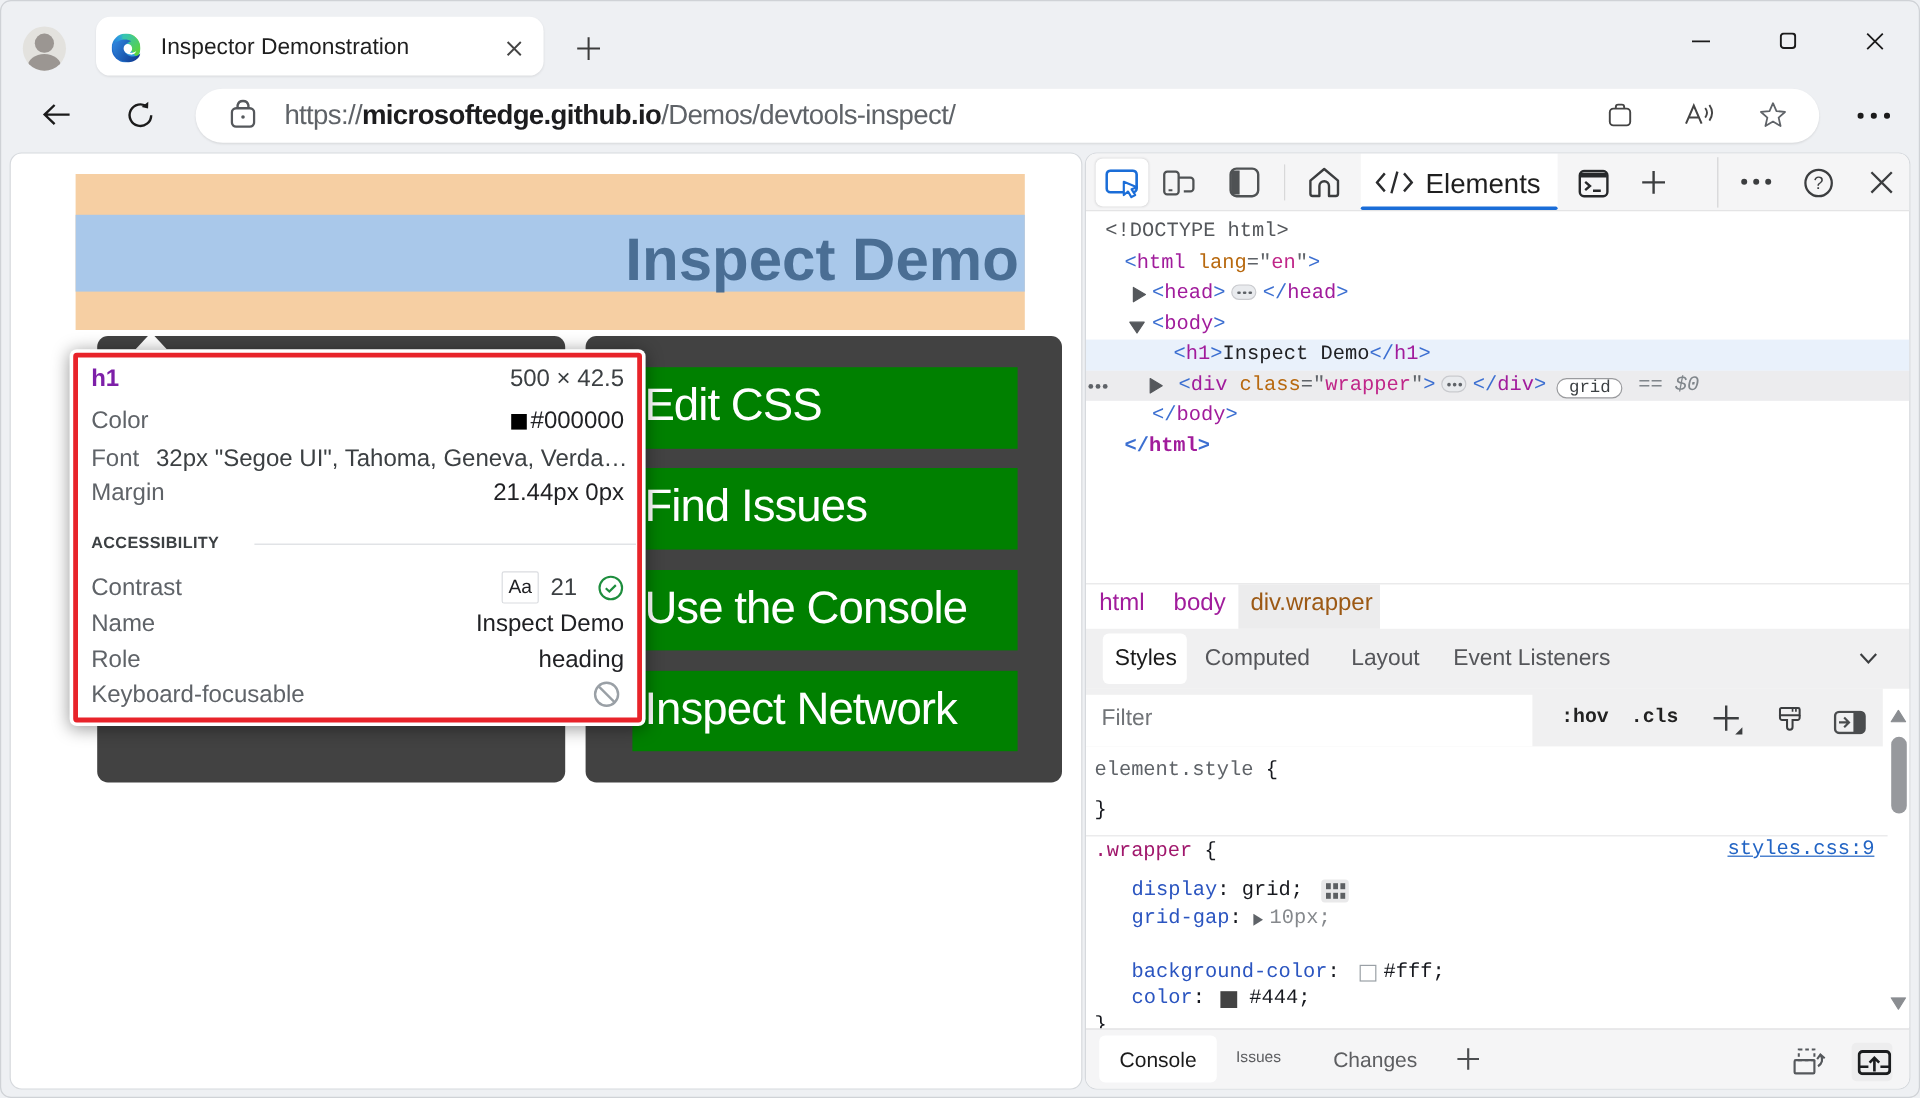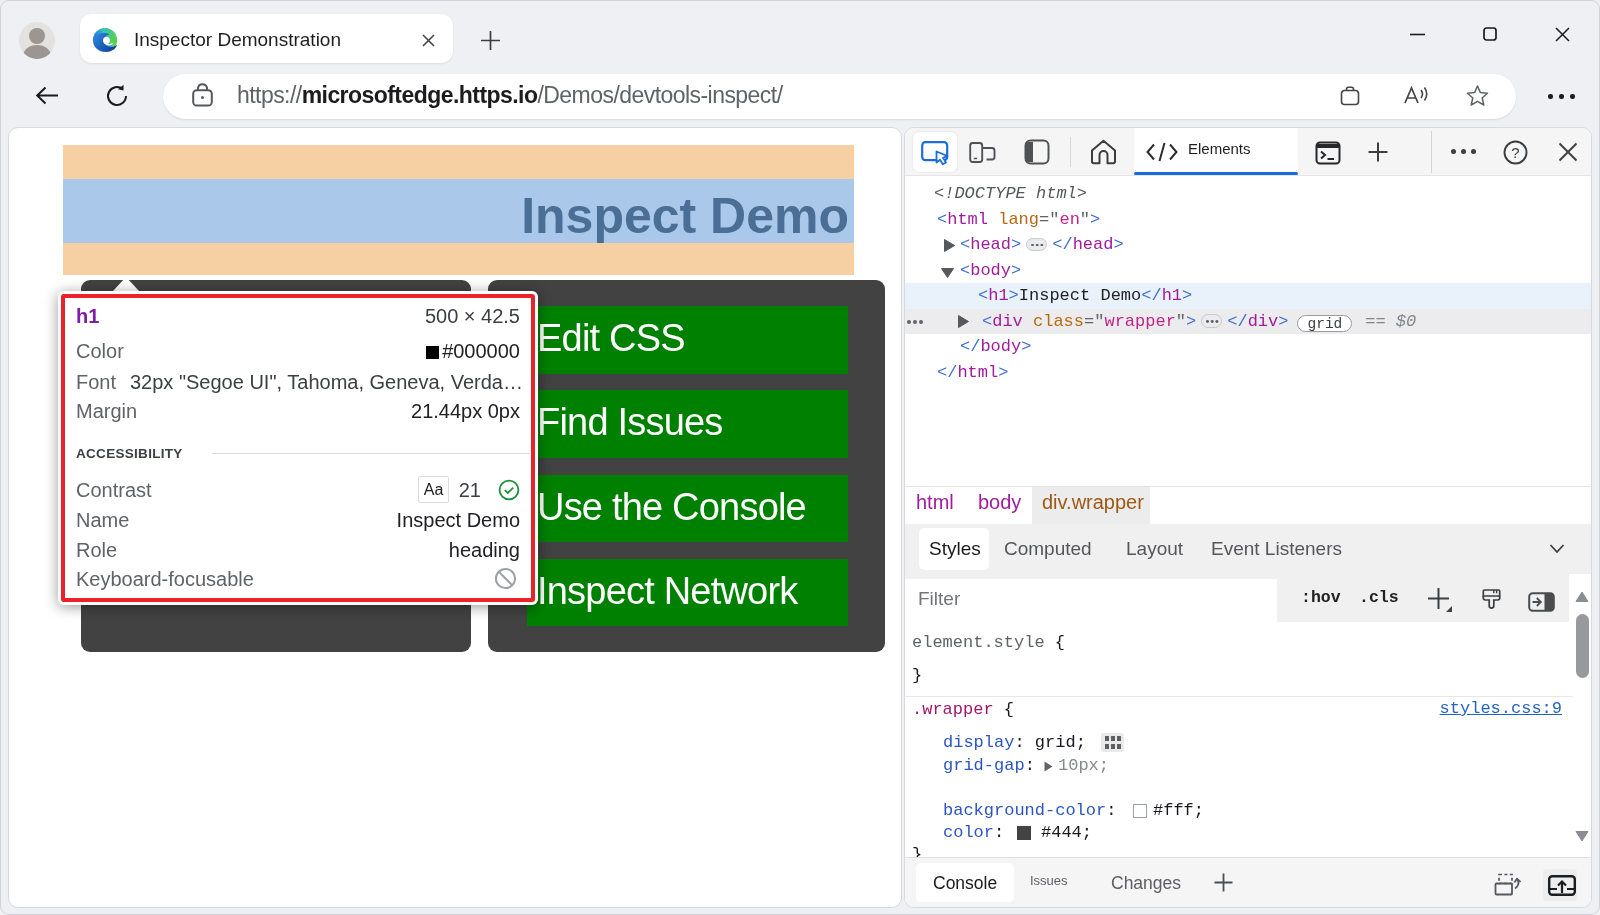--- a/index.html
+++ b/index.html
@@ -77,21 +77,21 @@
 <svg class="abs" style="left:105px;top:84px" width="24" height="24" viewBox="0 0 24 24">
     <path d="M21 12 a9 9 0 1 1 -3.2-6.9" fill="none" stroke="#1b1b1b" stroke-width="2"></path>
     <path d="M18.6 0.8 L18.4 6.4 L13 5.2 Z" fill="#1b1b1b"></path>
   </svg>
 <div id="urlbar" class="abs" style="left:163px;top:74px;width:1353px;height:45px;background:#fff;border-radius:22.5px;box-shadow:0 1px 2px rgba(0,0,0,0.10);"></div>
 <svg class="abs" style="left:192px;top:82px" width="21" height="25" viewBox="0 0 21 25">
     <rect x="1.2" y="8.2" width="18.6" height="15.3" rx="3.6" fill="none" stroke="#55585c" stroke-width="2"></rect>
     <path d="M6 8.2 V5.8 a4.6 4.6 0 0 1 9 0 V8.2" fill="none" stroke="#55585c" stroke-width="2"></path>
     <circle cx="10.5" cy="15.5" r="1.5" fill="#55585c"></circle>
   </svg>
-<div class="abs" style="left:237px;top:82px;font-size:23px;color:#5f6368;white-space:nowrap;letter-spacing:-0.55px;"><span>https://</span><span style="color:#1c1c1e;font-weight:bold;">microsoftedge.https.io</span><span>/Demos/devtools-inspect/</span></div>
+<div class="abs" style="left:237px;top:82px;font-size:23px;color:#5f6368;white-space:nowrap;letter-spacing:-0.55px;"><span>https://</span><span style="color:#1c1c1e;font-weight:bold;">microsoftedge.github.io</span><span>/Demos/devtools-inspect/</span></div>
 
 <svg class="abs" style="left:1339px;top:85px" width="22" height="22" viewBox="0 0 22 22">
     <rect x="2.5" y="5.5" width="17" height="14" rx="3" fill="none" stroke="#444" stroke-width="1.6"></rect>
     <path d="M7.5 5.5 V4.2 a2 2 0 0 1 2-2 h3 a2 2 0 0 1 2 2 V5.5" fill="none" stroke="#444" stroke-width="1.6"></path>
   </svg>
 <g></g>
 <svg class="abs" style="left:1403px;top:84px" width="26" height="24" viewBox="0 0 26 24">
     <path d="M2 19 L8.5 4 L15 19 M4.5 14 H12.5" fill="none" stroke="#444" stroke-width="1.7"></path>
     <path d="M18 6 q3 4 0 8 M21.5 3.5 q4.5 6.5 0 13" fill="none" stroke="#444" stroke-width="1.6"></path>
   </svg>
@@ -174,21 +174,21 @@
   </svg>
   <div class="abs" style="left:165px;top:9px;width:1px;height:30px;background:#d8d8d9;"></div>
   <svg class="abs" style="left:185px;top:11px" width="27" height="26" viewBox="0 0 27 26">
     <path d="M2 11.5 L13.5 1.8 L25 11.5 V22.5 a1.8 1.8 0 0 1 -1.8 1.8 H17.5 V16 a4 4 0 0 0 -8 0 V24.3 H3.8 A1.8 1.8 0 0 1 2 22.5 Z" fill="none" stroke="#3b3d3f" stroke-width="2" stroke-linejoin="round"></path>
   </svg>
   <div class="abs" style="left:229px;top:0;width:164px;height:45px;background:#fff;"></div>
   <div class="abs" style="left:229px;top:43.5px;width:164px;height:3.5px;background:#1a6dd8;border-radius:2px;"></div>
   <svg class="abs" style="left:241px;top:14px" width="32" height="20" viewBox="0 0 32 20">
     <path d="M8 2.5 L1.5 10 L8 17.5 M24 2.5 L30.5 10 L24 17.5 M18.5 1 L13.5 19" fill="none" stroke="#2b2c2e" stroke-width="2"></path>
   </svg>
-  <div class="abs" style="left:283px;top:12px;font-size:15px;color:#1f1f1f;">Elements</div>
+  <div class="abs" style="left:283px;top:12px;font-size:23px;color:#1f1f1f;">Elements</div>
   <svg class="abs" style="left:410px;top:13px" width="26" height="24" viewBox="0 0 26 24">
     <rect x="1.5" y="1.5" width="23" height="21" rx="3.5" fill="none" stroke="#26282a" stroke-width="2"></rect>
     <path d="M2 3 h22 v4 h-22 Z" fill="#26282a"></path>
     <path d="M6 10.5 L10 14 L6 17.5 M12.5 18 H19" fill="none" stroke="#26282a" stroke-width="2"></path>
   </svg>
   <div class="abs" style="left:526px;top:3px;width:1px;height:42px;background:#d4d4d5;"></div>
   <svg class="abs" style="left:462px;top:13px" width="22" height="22" viewBox="0 0 22 22">
       <path d="M11 1.5 V20.5 M1.5 11 H20.5" stroke="#3c3e40" stroke-width="2"></path>
     </svg>
   <div class="abs" style="left:546px;top:21px;width:26px;height:6px;">
@@ -197,34 +197,34 @@
     <div class="abs" style="left:20px;top:0;width:5px;height:5px;border-radius:50%;background:#3c3e40;"></div>
   </div>
   <svg class="abs" style="left:598px;top:12px" width="25" height="25" viewBox="0 0 25 25">
     <circle cx="12.5" cy="12.5" r="11" fill="none" stroke="#3c3e40" stroke-width="1.9"></circle>
     <text x="12.5" y="17.6" text-anchor="middle" font-family="Liberation Sans" font-size="15" fill="#3c3e40">?</text>
   </svg>
   <svg class="abs" style="left:653px;top:14px" width="20" height="20" viewBox="0 0 20 20">
       <path d="M1.5 1.5 L18.5 18.5 M18.5 1.5 L1.5 18.5" stroke="#3c3e40" stroke-width="1.9"></path>
     </svg>
 
-  <div class="domrow" style="top:53px;"><span style="padding-left:29px;font-style:italic;"><span class="gy">&lt;!DOCTYPE html&gt;</span></span></div>
+  <div class="domrow" style="top:53px;"><span style="padding-left:16px;"><span class="gy">&lt;!DOCTYPE html&gt;</span></span></div>
   <div class="domrow" style="top:78.5px;"><span style="padding-left:32px;"><span class="br">&lt;</span><span class="tg">html</span> <span class="at">lang</span><span class="eq">=</span><span class="qt">"</span><span class="vl">en</span><span class="qt">"</span><span class="br">&gt;</span></span></div>
   <div class="domrow" style="top:104px;"><svg class="abs" style="left:38px;top:5.5px" width="13" height="15" viewBox="0 0 13 15">
         <path d="M1.5 1.5 L11.5 7.5 L1.5 13.5 Z" fill="#55585c" stroke="#55585c" stroke-linejoin="round"></path>
       </svg><span style="padding-left:55px;"><span class="br">&lt;</span><span class="tg">head</span><span class="br">&gt;</span></span><span class="pill"></span><span><span class="br">&lt;/</span><span class="tg">head</span><span class="br">&gt;</span></span></div>
   <div class="domrow" style="top:129.5px;"><svg class="abs" style="left:35px;top:9px" width="15" height="12" viewBox="0 0 15 12">
         <path d="M1.5 1.5 L13.5 1.5 L7.5 10.5 Z" fill="#55585c" stroke="#55585c" stroke-linejoin="round"></path>
       </svg><span style="padding-left:55px;"><span class="br">&lt;</span><span class="tg">body</span><span class="br">&gt;</span></span></div>
   <div class="domrow" style="top:155px;background:#e9f1fb;"><span style="padding-left:73px;"><span class="br">&lt;</span><span class="tg">h1</span><span class="br">&gt;</span><span class="tx">Inspect Demo</span><span class="br">&lt;/</span><span class="tg">h1</span><span class="br">&gt;</span></span></div>
   <div class="domrow" style="top:180.5px;background:#ececee;"><span class="abs" style="left:2px;top:9px;width:16px;height:8px;"><i class="dot"></i><i class="dot" style="left:6px;"></i><i class="dot" style="left:12px;"></i></span><svg class="abs" style="left:52px;top:5.5px" width="13" height="15" viewBox="0 0 13 15">
         <path d="M1.5 1.5 L11.5 7.5 L1.5 13.5 Z" fill="#55585c" stroke="#55585c" stroke-linejoin="round"></path>
       </svg><span style="padding-left:77px;"><span class="br">&lt;</span><span class="tg">div</span> <span class="at">class</span><span class="eq">=</span><span class="qt">"</span><span class="vl">wrapper</span><span class="qt">"</span><span class="br">&gt;</span></span><span class="pill"></span><span><span class="br">&lt;/</span><span class="tg">div</span><span class="br">&gt;</span></span><span class="gridpill">grid</span><span style="color:#80868b;padding-left:13px;">==</span><span style="color:#80868b;font-style:italic;padding-left:10px;">$0</span></div>
   <div class="domrow" style="top:206px;"><span style="padding-left:55px;"><span class="br">&lt;/</span><span class="tg">body</span><span class="br">&gt;</span></span></div>
-  <div class="domrow" style="top:231.5px;"><span style="padding-left:32px;"><span class="br">&lt;/</span><span class="tg">html</span><span class="br">&gt;</span></span></div>
+  <div class="domrow" style="top:231.5px;font-weight:bold;"><span style="padding-left:32px;"><span class="br">&lt;/</span><span class="tg">html</span><span class="br">&gt;</span></span></div>
 
   <div class="abs" style="left:0;top:357.5px;width:688px;height:38.5px;background:#fff;border-top:1px solid #e5e5e6;"></div>
   <div class="abs" style="left:11px;top:363px;font-size:20px;color:#a11c9c;">html</div>
   <div class="abs" style="left:73px;top:363px;font-size:20px;color:#a11c9c;">body</div>
   <div class="abs" style="left:127px;top:358.5px;width:118px;height:37px;background:#ececed;"></div>
   <div class="abs" style="left:137px;top:363px;font-size:20px;color:#9c5914;">div.wrapper</div>
 
   <div class="abs" style="left:0;top:396px;width:688px;height:50px;background:#f0f0f1;"></div>
   <div class="abs" style="left:14px;top:400px;width:70px;height:42px;background:#fff;border-radius:5px;"></div>
   <div class="abs" style="left:24px;top:410px;font-size:19px;color:#1b1b1b;">Styles</div>

